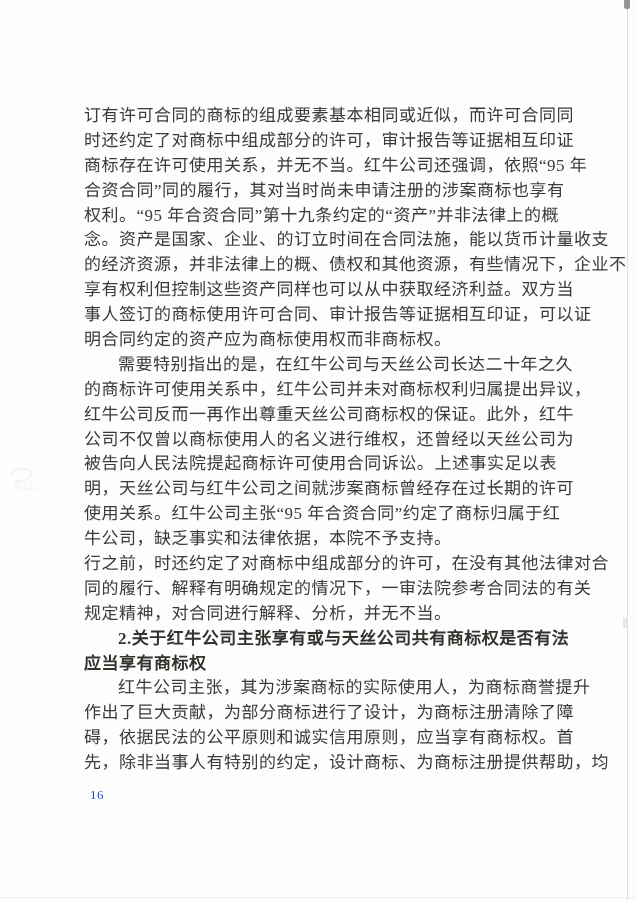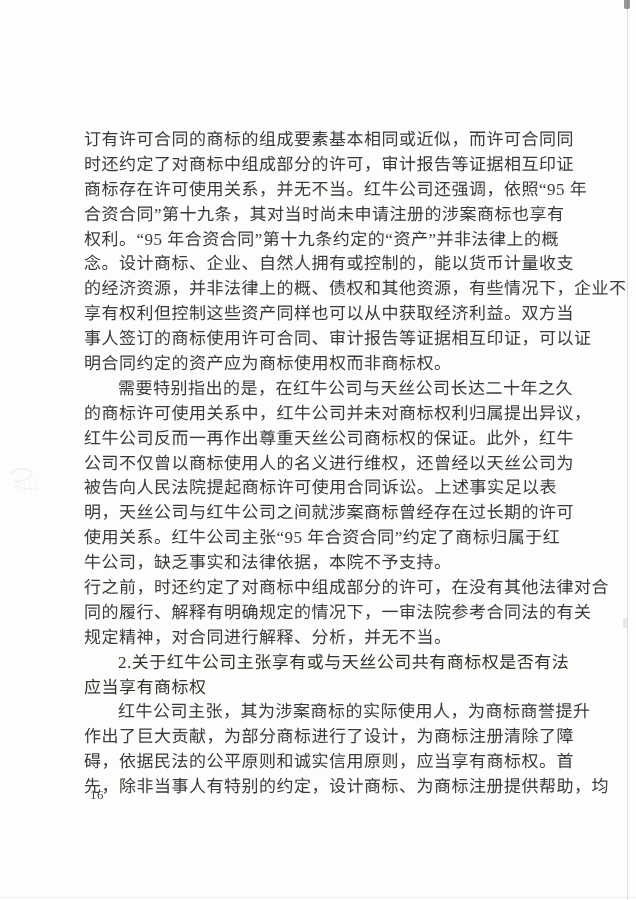--- a/index.html
+++ b/index.html
@@ -14,28 +14,27 @@
     background: #fdfdfc;
     overflow: hidden;
     font-family: "Liberation Serif", "DejaVu Serif", serif;
   }
   .text-block {
     position: absolute;
     left: 84px;
     top: 104px;
     width: 473px;
     color: #3a3a38;
-    margin-top: 24px;
   }
   .paragraph {
     margin: 0;
     padding: 0;
   }
   .paragraph.bold .line {
-    font-weight: normal;
+    font-weight: bold;
     color: #34322f;
   }
   .line {
     height: 24.9px;
     line-height: 24.9px;
     font-size: 17px;
     letter-spacing: 0.5px;
     white-space: nowrap;
     text-align: justify;
     text-align-last: justify;
@@ -48,21 +47,21 @@
   }
   .line.indent {
     text-indent: 2em;
   }
   .page-number {
     position: absolute;
     left: 90px;
     top: 787px;
     font-size: 13px;
     line-height: 16px;
-    color: #404040;
+    color: #1d4ed8;
     letter-spacing: 0.5px;
   }
   
   .scan-edge-line {
     position: absolute;
     top: 0;
     left: 627px;
     width: 1px;
     height: 900px;
     background: rgba(90, 90, 90, 0.18);
@@ -102,23 +101,23 @@
 </head>
 <body>
 
 <div class="page">
 
   <div class="text-block">
       <div class="paragraph">
         <div class="line">订有许可合同的商标的组成要素基本相同或近似，而许可合同同</div>
         <div class="line">时还约定了对商标中组成部分的许可，审计报告等证据相互印证</div>
         <div class="line">商标存在许可使用关系，并无不当。红牛公司还强调，依照“95 年</div>
-        <div class="line">合资合同”第十九条，其对当时尚未申请注册的涉案商标也享有</div>
+        <div class="line">合资合同”同的履行，其对当时尚未申请注册的涉案商标也享有</div>
         <div class="line">权利。“95 年合资合同”第十九条约定的“资产”并非法律上的概</div>
-        <div class="line">念。设计商标、企业、自然人拥有或控制的，能以货币计量收支</div>
+        <div class="line">念。资产是国家、企业、的订立时间在合同法施，能以货币计量收支</div>
         <div class="line">的经济资源，并非法律上的概、债权和其他资源，有些情况下，企业不</div>
         <div class="line">享有权利但控制这些资产同样也可以从中获取经济利益。双方当</div>
         <div class="line">事人签订的商标使用许可合同、审计报告等证据相互印证，可以证</div>
         <div class="line no-fill">明合同约定的资产应为商标使用权而非商标权。</div>
       </div>
       <div class="paragraph">
         <div class="line indent">需要特别指出的是，在红牛公司与天丝公司长达二十年之久</div>
         <div class="line">的商标许可使用关系中，红牛公司并未对商标权利归属提出异议，</div>
         <div class="line">红牛公司反而一再作出尊重天丝公司商标权的保证。此外，红牛</div>
         <div class="line">公司不仅曾以商标使用人的名义进行维权，还曾经以天丝公司为</div>

